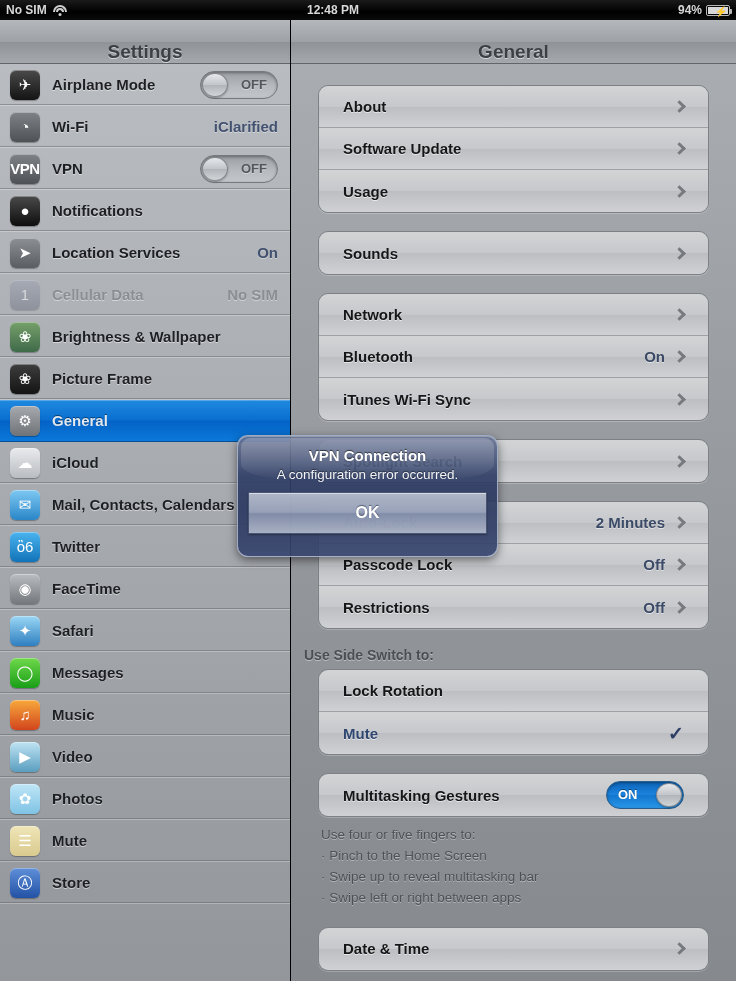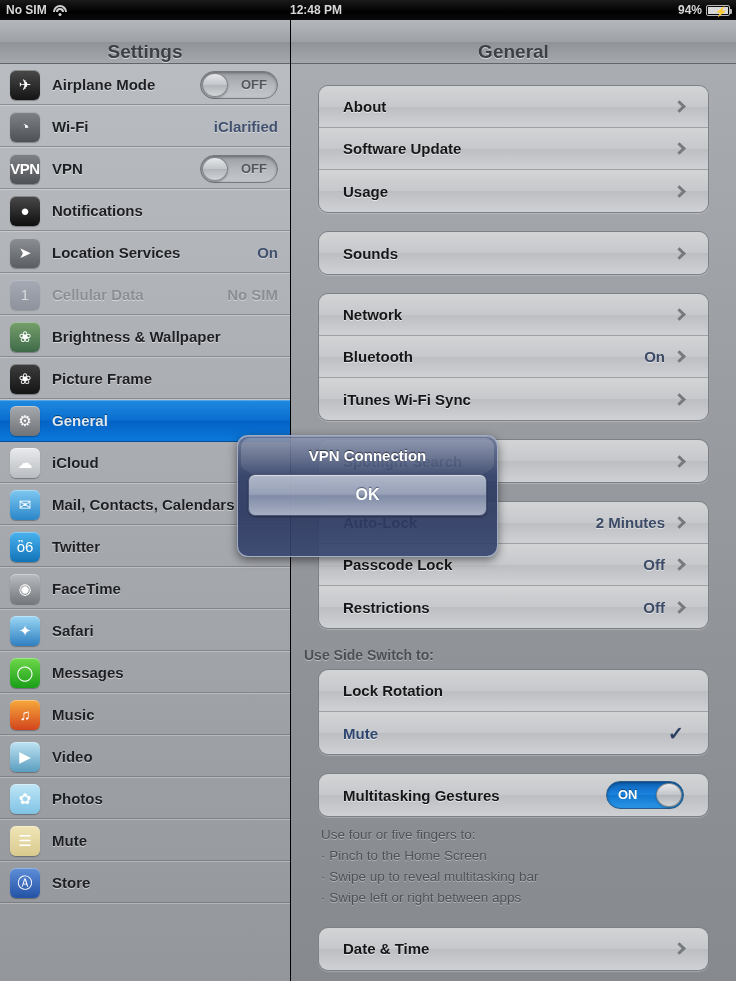--- a/index.html
+++ b/index.html
@@ -11,21 +11,21 @@
   #screen { position: relative; width: 736px; height: 981px; overflow: hidden; }
 
   
   #statusbar {
     position: absolute; top: 0; left: 0; width: 736px; height: 20px;
     background: linear-gradient(to bottom, #1a1a1a 0%, #000 60%, #0a0a0a 100%);
     color: #d8d8d8; font-size: 12px; font-weight: bold;
     display: flex; align-items: center;
   }
   #sb-left { display: flex; align-items: center; gap: 6px; padding-left: 6px; }
-  #sb-center { position: absolute; left: 0; width: 632px; text-align: center; }
+  #sb-center { position: absolute; left: 17px; width: 632px; text-align: center; }
   #sb-right { position: absolute; right: 6px; display: flex; align-items: center; gap: 4px; }
   .wifi-glyph { display: inline-block; width: 14px; height: 11px; position: relative; }
   .wifi-glyph i {
     position: absolute; border: 2px solid #cfcfcf; border-bottom: none;
     border-radius: 50% 50% 0 0 / 100% 100% 0 0; left: 50%; transform: translateX(-50%);
   }
   .wifi-glyph i:nth-child(1) { width: 14px; height: 7px; bottom: 4px; }
   .wifi-glyph i:nth-child(2) { width: 8px; height: 4px; bottom: 4px; }
   .wifi-glyph i:nth-child(3) {
     width: 3px; height: 3px; bottom: 0; border: none; background: #cfcfcf; border-radius: 50%;
@@ -186,21 +186,21 @@
   }
   #alert .a-title {
     position: relative; text-align: center; font-size: 15px; font-weight: bold;
     color: #fff; text-shadow: 0 -1px 1px rgba(0,0,0,0.6); margin-top: 2px;
   }
   #alert .a-msg {
     position: relative; text-align: center; font-size: 13.5px; color: #f2f4f7;
     text-shadow: 0 -1px 1px rgba(0,0,0,0.55); margin-top: 3px;
   }
   #alert .a-btn {
-    position: relative; margin-top: 10px; height: 42px; border-radius: 7px;
+    position: relative; margin-top: 10px; height: 42px; border-radius: 1px;
     background: linear-gradient(to bottom,
       rgba(206,212,224,0.80) 0%, rgba(178,187,206,0.78) 48%,
       rgba(150,161,186,0.78) 52%, rgba(196,203,218,0.80) 100%);
     border: 1px solid rgba(58,70,102,0.85);
     box-shadow: inset 0 1px 0 rgba(255,255,255,0.5), 0 1px 2px rgba(0,0,0,0.35);
     display: flex; align-items: center; justify-content: center;
     font-size: 16px; font-weight: bold; color: #fff;
     text-shadow: 0 -1px 1px rgba(60,70,95,0.8);
   }
 
@@ -488,16 +488,17 @@
         <div class="grow">
           <span class="glbl">Date &amp; Time</span>
           <span class="chev"></span>
         </div>
       </div>
       <div class="gap"></div>
     </div>
 
   <div id="alert">
     <div class="a-title">VPN Connection</div>
+    <div class="a-msg">A configuration error occurred.</div>
     <div class="a-btn">OK</div>
   </div>
 
 </div>
 
 </body></html>

